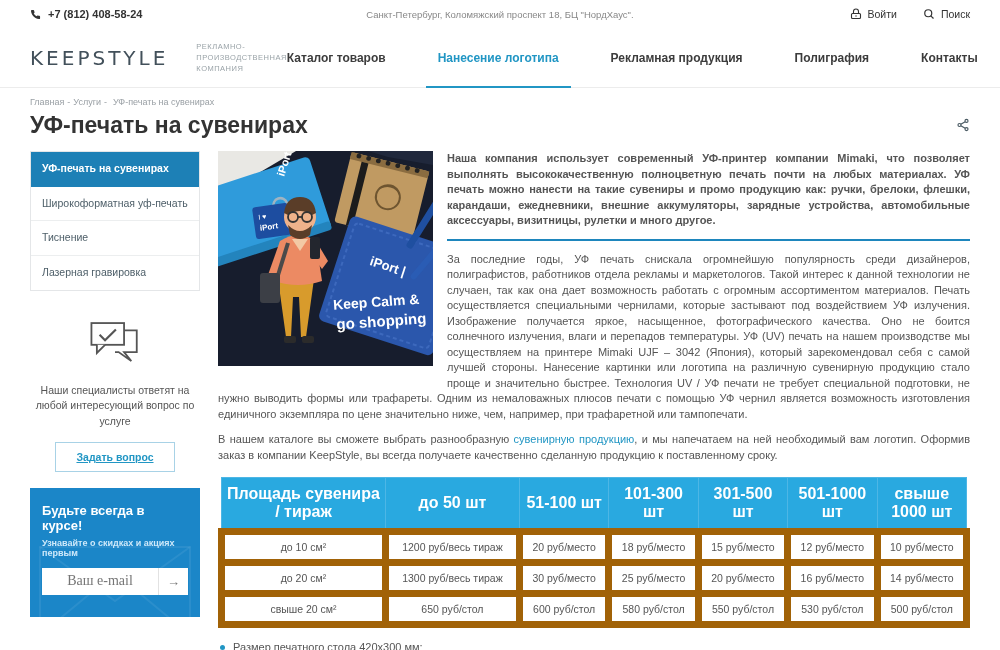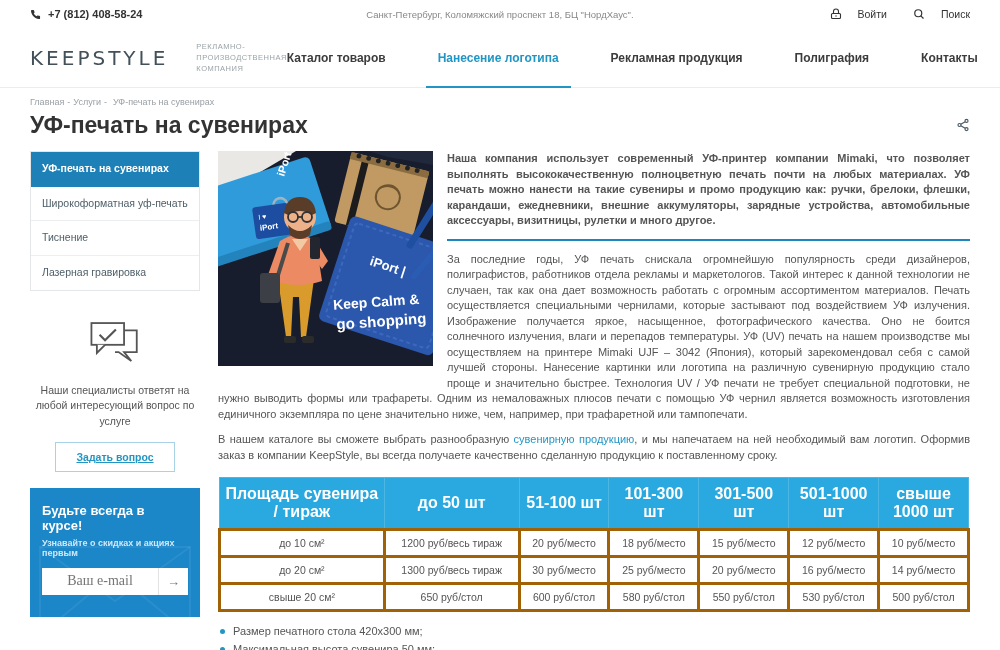--- a/index.html
+++ b/index.html
@@ -5,21 +5,21 @@
   * { margin:0; padding:0; box-sizing:border-box; }
   html,body { background:#fff; }
   body { width:1000px; height:650px; font-family:"Liberation Sans", sans-serif; color:#333; overflow:hidden; }
   .page { width:1000px; height:480px; position:relative; background:#fff; }
 
   
   .topbar { height:28px; display:flex; align-items:center; padding:0 30px; font-size:10px; color:#555; }
   .topbar .phone { display:flex; align-items:center; gap:7px; font-weight:bold; font-size:11px; color:#333; }
   .topbar .address { position:absolute; left:0; right:0; text-align:center; font-size:9.5px; color:#888; pointer-events:none; }
   .topbar .right { margin-left:auto; display:flex; align-items:center; gap:26px; z-index:2; }
-  .tb-action { display:flex; align-items:center; gap:16px; font-size:10.5px; color:#333; cursor:pointer;text-align:center; }
+  .tb-action { display:flex; align-items:center; gap:6px; font-size:10.5px; color:#333; cursor:pointer;text-align:center; }
   .icon { display:inline-flex; }
 
   
   .header { height:60px; display:flex; align-items:center; padding:0 30px; border-bottom:1px solid #ececec; position:relative; }
   .logo { font-size:20px; letter-spacing:3px; color:#42505a; font-weight:400; font-family:"DejaVu Sans", sans-serif; cursor:pointer; }
   .tagline { margin-left:28px; font-size:7.5px; letter-spacing:.5px; color:#9aa3a8; line-height:1.5; text-transform:uppercase; }
   .nav { margin-left:auto; display:flex; align-items:center; gap:52px; padding-right:30px; }
   .nav a { text-decoration:none; font-size:12px; font-weight:bold; color:#3c3c3c; position:relative; cursor:pointer; white-space:nowrap; }
   .nav a.active { color:#2196c4; }
   .nav a.active::after { content:""; position:absolute; left:-12px; right:-12px; bottom:-23px; height:2px; background:#2196c4; }
@@ -63,21 +63,21 @@
   .photo { float:left; width:215px; height:215px; margin:0 14px 10px 0; display:block; }
   .content p { font-size:11px; line-height:15.5px; text-align:justify; color:#555; }
   .intro { font-weight:bold; color:#3f3f3f; }
   .divider { border:none; height:2px; background:#1e86bd; margin:10px 0 11px 0; }
   .para3 { margin-top:10px; }
   .content a.inline-link { color:#2196c4; text-decoration:none; cursor:pointer; }
 
   
   table.prices { width:100%; border-collapse:collapse; margin-top:14px; table-layout:fixed; }
   table.prices th { background:#29a9e0; color:#fff; font-size:16px; font-weight:bold; padding:7px 4px; border:1px solid #4db6e5; text-align:center; }
-  table.prices td { font-size:10.5px; color:#555; padding:6px 4px; border:3px solid #a16207; text-align:center; }
+  table.prices td { font-size:10.5px; color:#555; padding:6px 4px; border:7px solid #a16207; text-align:center; }
   table.prices th:nth-child(1), table.prices td:nth-child(1) { width:22%; }
   table.prices th:nth-child(2), table.prices td:nth-child(2) { width:18%; }
 
   
   ul.notes { list-style:none; margin-top:13px; }
   ul.notes li { position:relative; padding-left:15px; font-size:11px; color:#555; margin-bottom:6px; }
   ul.notes li::before { content:""; position:absolute; left:2px; top:4px; width:5px; height:5px; border-radius:50%; background:#2196c4; }
 </style>
 </head>
 <body>

